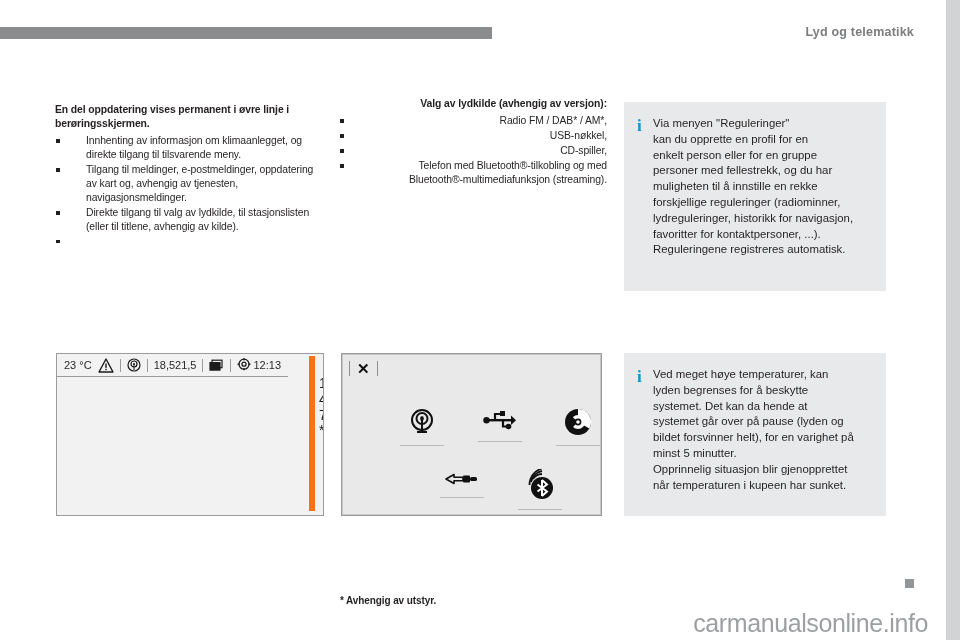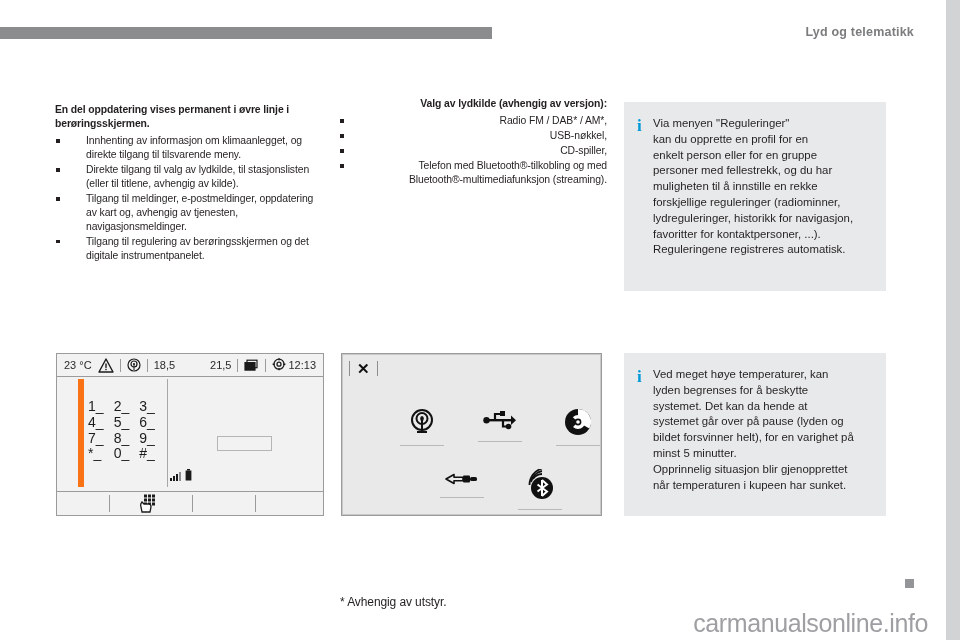--- a/index.html
+++ b/index.html
@@ -129,21 +129,21 @@
   }
   .shot-left  { left: 56px;  top: 353px; width: 268px; height: 163px; }
   .shot-mid   { left: 341px; top: 353px; width: 261px; height: 163px; }
 
   
   .cluster {
     position: absolute;
     inset: 0;
     background: #f2f2f2;
     display: flex;
-    flex-direction: column;
+    flex-direction: row;
   }
   .cluster-status {
     height: 22px;
     flex: 0 0 auto;
     border-bottom: 1px solid #9a9b9d;
     display: flex;
     align-items: center;
     padding: 0 7px;
     font-size: 11px;
     color: #2b2b2b;
@@ -255,22 +255,22 @@
   }
   .src-1 { left: 22px;  top: 20px; }
   .src-2 { left: 100px; top: 20px; }
   .src-3 { left: 178px; top: 20px; }
   .src-4 { left: 62px;  top: 82px; }
   .src-5 { left: 140px; top: 82px; }
 
   .footnote {
     position: absolute;
     left: 340px; top: 595px;
-    font-size: 12px;
-    font-weight: normal;
+    font-size: 10px;
+    font-weight: bold;
     color: #231f20;
     letter-spacing: -0.1px;
   }
 </style>
 </head>
 <body>
 
 <div class="page-right-edge"></div>
 <div class="header-bar"></div>
 <div class="header-title">Lyd og telematikk</div>
@@ -279,29 +279,28 @@
 
 <div class="col col-left">
   <h3>En del oppdatering vises permanent i øvre linje i berøringsskjermen.</h3>
   <ul class="bullets">
     <li>
       <span class="sq"></span>
       <span>Innhenting av informasjon om klimaanlegget, og direkte tilgang til tilsvarende meny.</span>
     </li>
     <li>
       <span class="sq"></span>
+      <span>Tilgang til meldinger, e-postmeldinger, oppdatering av kart og, avhengig av tjenesten, navigasjonsmeldinger.</span>
+    </li>
+    <li>
+      <span class="sq"></span>
       <span>Direkte tilgang til valg av lydkilde, til stasjonslisten (eller til titlene, avhengig av kilde).</span>
     </li>
     <li>
       <span class="sq"></span>
-      <span>Tilgang til meldinger, e-postmeldinger, oppdatering av kart og, avhengig av tjenesten, navigasjonsmeldinger.</span>
-    </li>
-    <li>
-      <span class="sq"></span>
-      <span>Tilgang til regulering av berøringsskjermen og det digitale instrumentpanelet.</span>
     </li>
   </ul>
 </div>
 
 <div class="col col-mid">
   <h3>Valg av lydkilde (avhengig av versjon):</h3>
   <ul class="bullets">
     <li>
       <span class="sq"></span>
       <span>Radio FM / DAB* / AM*,</span>

